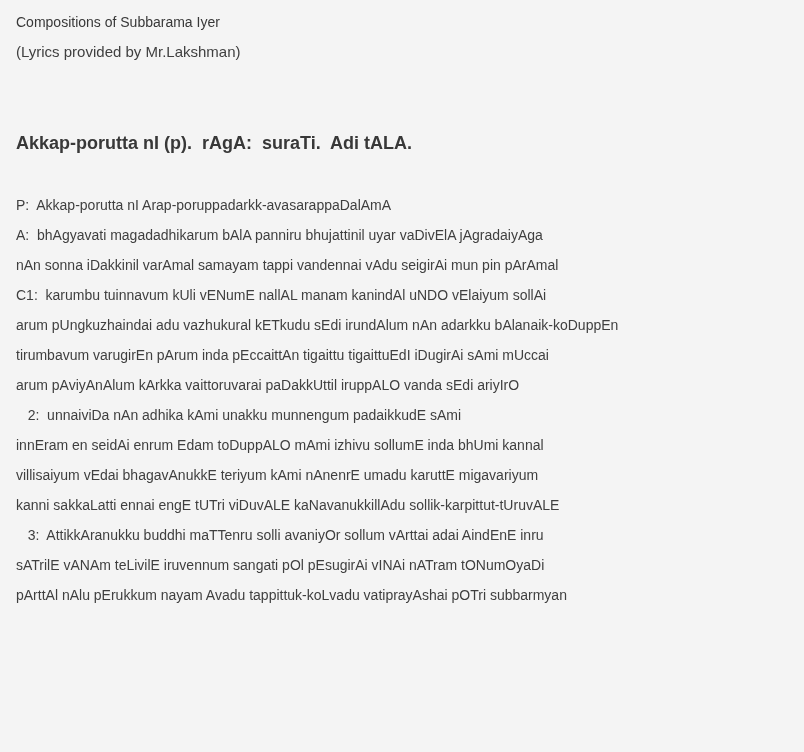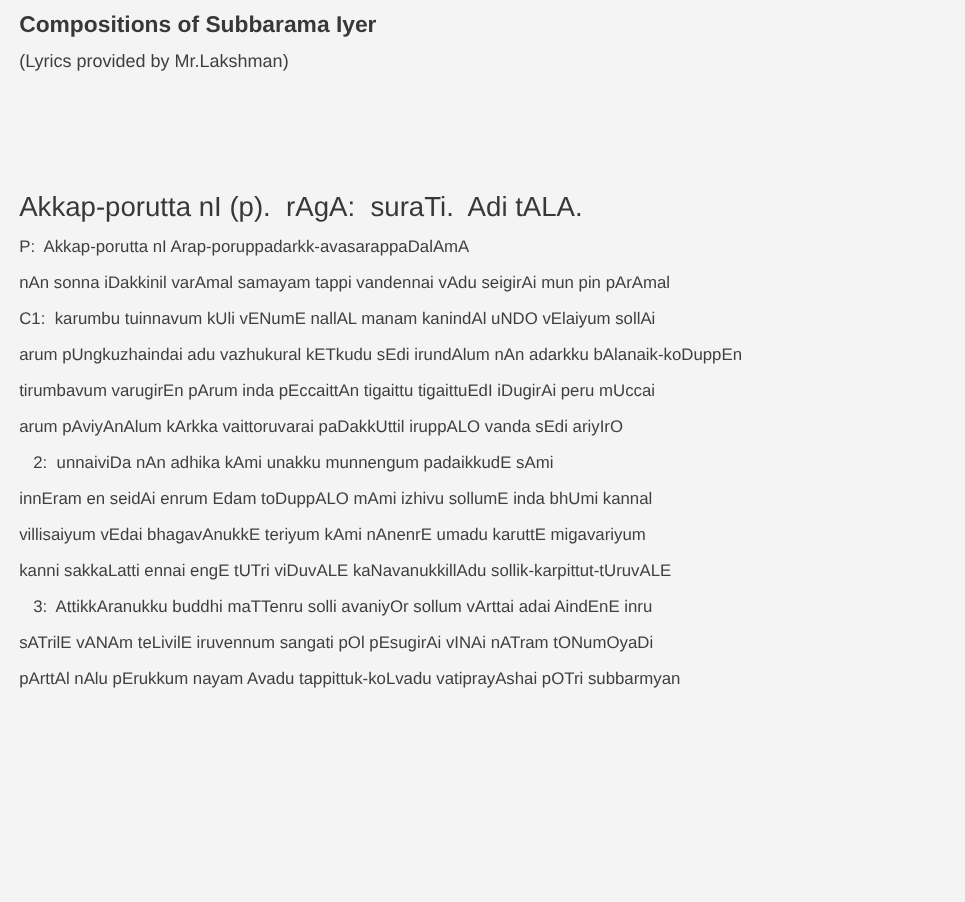--- a/index.html
+++ b/index.html
@@ -16,22 +16,22 @@
     position: relative;
     width: 804px;
     height: 752px;
   }
   .header {
     position: absolute;
     left: 16px;
     top: 7px;
   }
   .doc-title {
-    font-size: 19px;
-    font-weight: bold;
+    font-size: 14px;
+    font-weight: normal;
     line-height: 30px;
     color: #383838;
     white-space: pre;
   }
   .doc-subtitle {
     font-size: 15px;
     font-weight: normal;
     line-height: 30px;
     color: #3f3f3f;
     white-space: pre;
@@ -43,25 +43,24 @@
     text-align: right;
     color: #d9d9d5;
     font-size: 20px;
     line-height: 44px;
     white-space: pre;
   }
   .song-heading {
     position: absolute;
     left: 16px;
     top: 133px;
-    font-size: 23px;
-    font-weight: normal;
+    font-size: 18px;
+    font-weight: bold;
     color: #383838;
     white-space: pre;
-    margin-top: 26px;
   }
   .lyrics {
     position: absolute;
     left: 16px;
     top: 190px;
     right: 0;
   }
   .lyric-line {
     font-size: 14px;
     line-height: 30px;
@@ -78,24 +77,25 @@
   <div class="header">
     <div class="doc-title">Compositions of Subbarama Iyer</div>
     <div class="doc-subtitle">(Lyrics provided by Mr.Lakshman)</div>
   </div>
 
 
   <div class="song-heading">Akkap-porutta nI (p).  rAgA:  suraTi.  Adi tALA.</div>
 
   <div class="lyrics">
     <div class="lyric-line">P:  Akkap-porutta nI Arap-poruppadarkk-avasarappaDalAmA</div>
+    <div class="lyric-line">A:  bhAgyavati magadadhikarum bAlA panniru bhujattinil uyar vaDivElA jAgradaiyAga</div>
     <div class="lyric-line">nAn sonna iDakkinil varAmal samayam tappi vandennai vAdu seigirAi mun pin pArAmal</div>
     <div class="lyric-line">C1:  karumbu tuinnavum kUli vENumE nallAL manam kanindAl uNDO vElaiyum sollAi</div>
     <div class="lyric-line">arum pUngkuzhaindai adu vazhukural kETkudu sEdi irundAlum nAn adarkku bAlanaik-koDuppEn</div>
-    <div class="lyric-line">tirumbavum varugirEn pArum inda pEccaittAn tigaittu tigaittuEdI iDugirAi peru mUccai</div>
+    <div class="lyric-line">tirumbavum varugirEn pArum inda pEccaittAn tigaittu tigaittuEdI iDugirAi sAmi mUccai</div>
     <div class="lyric-line">arum pAviyAnAlum kArkka vaittoruvarai paDakkUttil iruppALO vanda sEdi ariyIrO</div>
     <div class="lyric-line">   2:  unnaiviDa nAn adhika kAmi unakku munnengum padaikkudE sAmi</div>
     <div class="lyric-line">innEram en seidAi enrum Edam toDuppALO mAmi izhivu sollumE inda bhUmi kannal</div>
     <div class="lyric-line">villisaiyum vEdai bhagavAnukkE teriyum kAmi nAnenrE umadu karuttE migavariyum</div>
     <div class="lyric-line">kanni sakkaLatti ennai engE tUTri viDuvALE kaNavanukkillAdu sollik-karpittut-tUruvALE</div>
     <div class="lyric-line">   3:  AttikkAranukku buddhi maTTenru solli avaniyOr sollum vArttai adai AindEnE inru</div>
     <div class="lyric-line">sATrilE vANAm teLivilE iruvennum sangati pOl pEsugirAi vINAi nATram tONumOyaDi</div>
     <div class="lyric-line">pArttAl nAlu pErukkum nayam Avadu tappittuk-koLvadu vatiprayAshai pOTri subbarmyan</div>
   </div>
 

